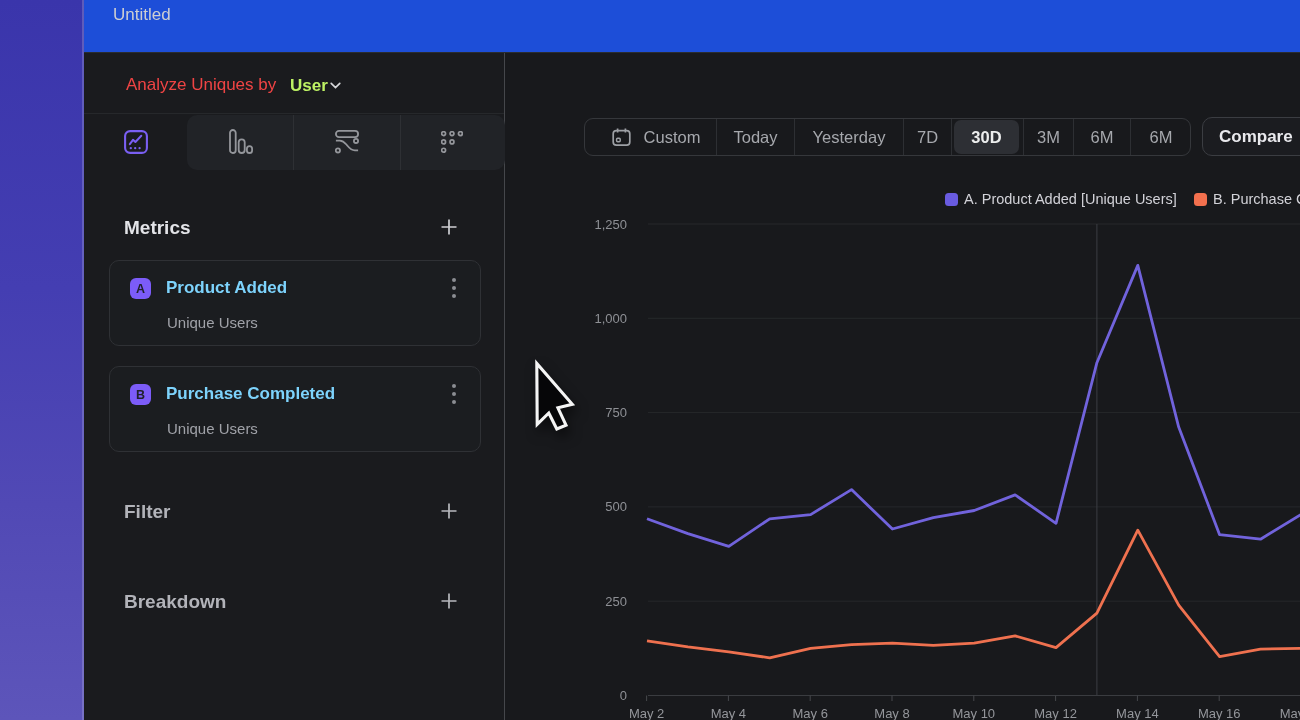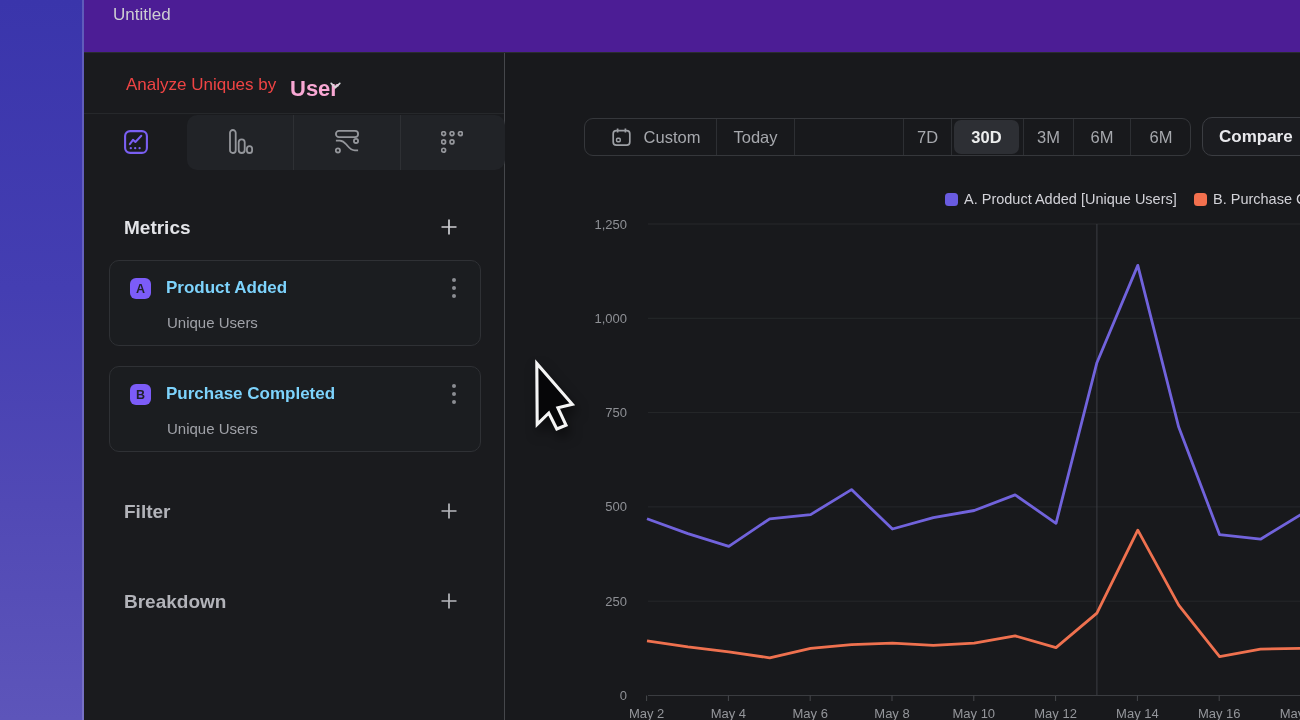--- a/index.html
+++ b/index.html
@@ -7,30 +7,30 @@
 body { position:relative; background:#18191c; font-family:"Liberation Sans",sans-serif; }
 .abs { position:absolute; }
 
 
 #strip { left:0; top:0; width:84px; height:720px;
   background:linear-gradient(180deg,#3a35ab 0%,#443eb2 40%,#5149b5 70%,#5d55ba 100%); }
 #strip::after { content:""; position:absolute; right:0; top:0; width:2px; height:100%;
   background:rgba(190,190,225,0.28); }
 
 
-#topbar { left:84px; top:0; width:1216px; height:53px; background:#4c1d95;
+#topbar { left:84px; top:0; width:1216px; height:53px; background:#1d4ed8;
   border-bottom:1px solid #2a2c2f;text-align:right; }
 #topbar .title { position:absolute; left:29px; top:5px; font-size:17px; color:#cdced2; }
 
 
 #panel { left:84px; top:53px; width:421px; height:667px; background:#1a1b1e;
   border-right:1px solid #45474b; font-size:0; }
 #phead { position:absolute; left:0; top:0; width:100%; height:61px; border-bottom:1px solid #26282b; }
 .t1 { position:absolute; left:42px; top:22px; font-size:17px; color:#ef4444; }
-.t2 { position:absolute; left:206px; top:23px; font-size:22px; font-weight:700; color:#f9a8d4; }
+.t2 { position:absolute; left:206px; top:23px; font-size:17px; font-weight:700; color:#bef264; }
 
 #tabblock { position:absolute; left:103px; top:62px; width:318px; height:55px;
   background:#212327; border-radius:10px; }
 .tabdiv { position:absolute; top:0; width:1px; height:55px; background:#2e3034; }
 
 
 .card { position:absolute; left:25px; width:372px; height:86px; background:#1b1d20;
   border:1px solid #2f3135; border-radius:10px; }
 .badge { position:absolute; left:20px; top:17px; width:21px; height:21px; border-radius:6px;
   background:#7c5cf8; color:#20212b; font-size:12.5px; font-weight:700;
@@ -151,20 +151,21 @@
   <div class="bseg" style="left:8px;width:131px;">
     <svg style="margin:0 12px 0 -6px" width="21" height="21" viewBox="0 0 21 21">
       <rect x="2.2" y="3.6" width="16.6" height="14.6" rx="3.2" fill="none" stroke="#9da0a5" stroke-width="1.7"></rect>
       <path d="M6.6 1.6 V5.4 M14.4 1.6 V5.4" stroke="#9da0a5" stroke-width="1.7"></path>
       <rect x="5.6" y="11.2" width="3.6" height="3.6" rx="1" fill="none" stroke="#9da0a5" stroke-width="1.5"></rect>
     </svg>
     Custom</div>
   <div class="bdiv" style="left:131px"></div>
   <div class="bseg" style="left:132px;width:77px;">Today</div>
   <div class="bdiv" style="left:209px"></div>
+  <div class="bseg" style="left:210px;width:108px;">Yesterday</div>
   <div class="bdiv" style="left:318px"></div>
   <div class="bseg" style="left:319px;width:47px;">7D</div>
   <div class="bdiv" style="left:366px"></div>
   <div class="bseg" id="seg30" style="left:369px;top:1px;width:65px;">30D</div>
   <div class="bdiv" style="left:438px"></div>
   <div class="bseg" style="left:439px;width:49px;">3M</div>
   <div class="bdiv" style="left:488px"></div>
   <div class="bseg" style="left:489px;width:56px;">6M</div>
   <div class="bdiv" style="left:545px"></div>
   <div class="bseg" style="left:546px;width:60px;">6M</div>

